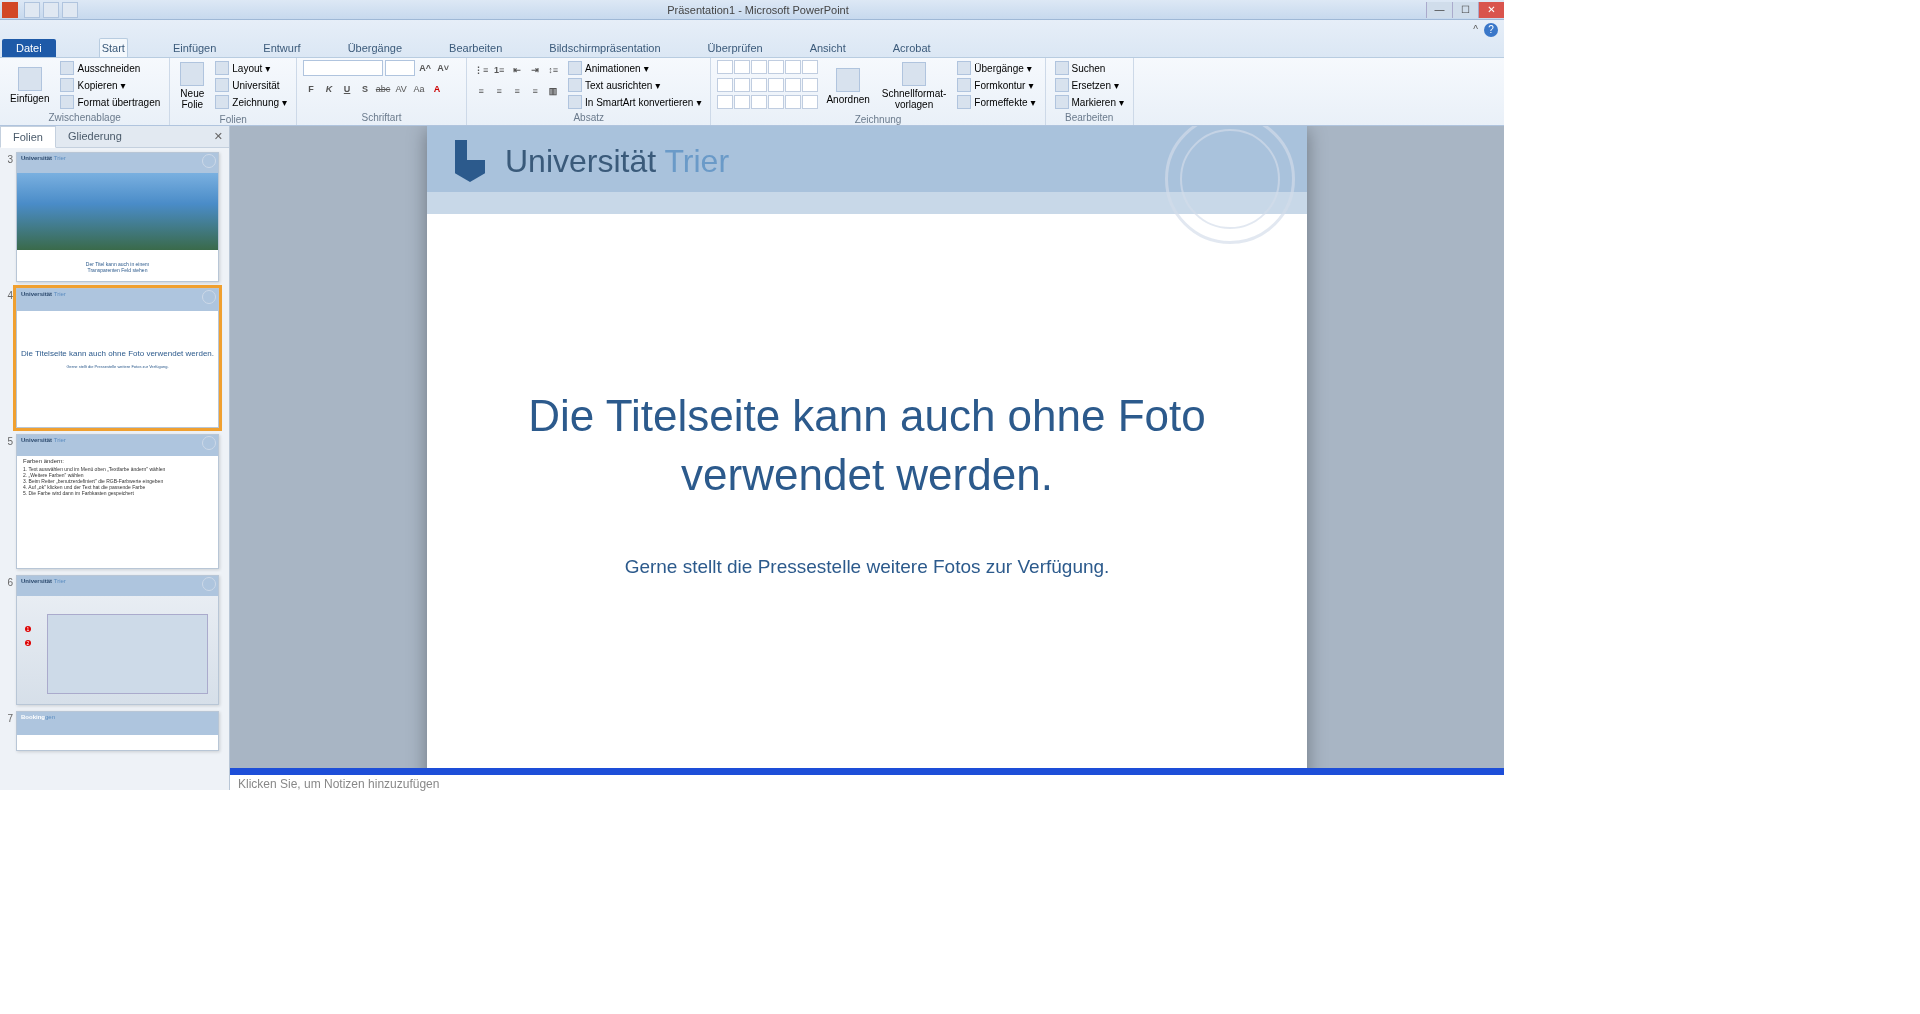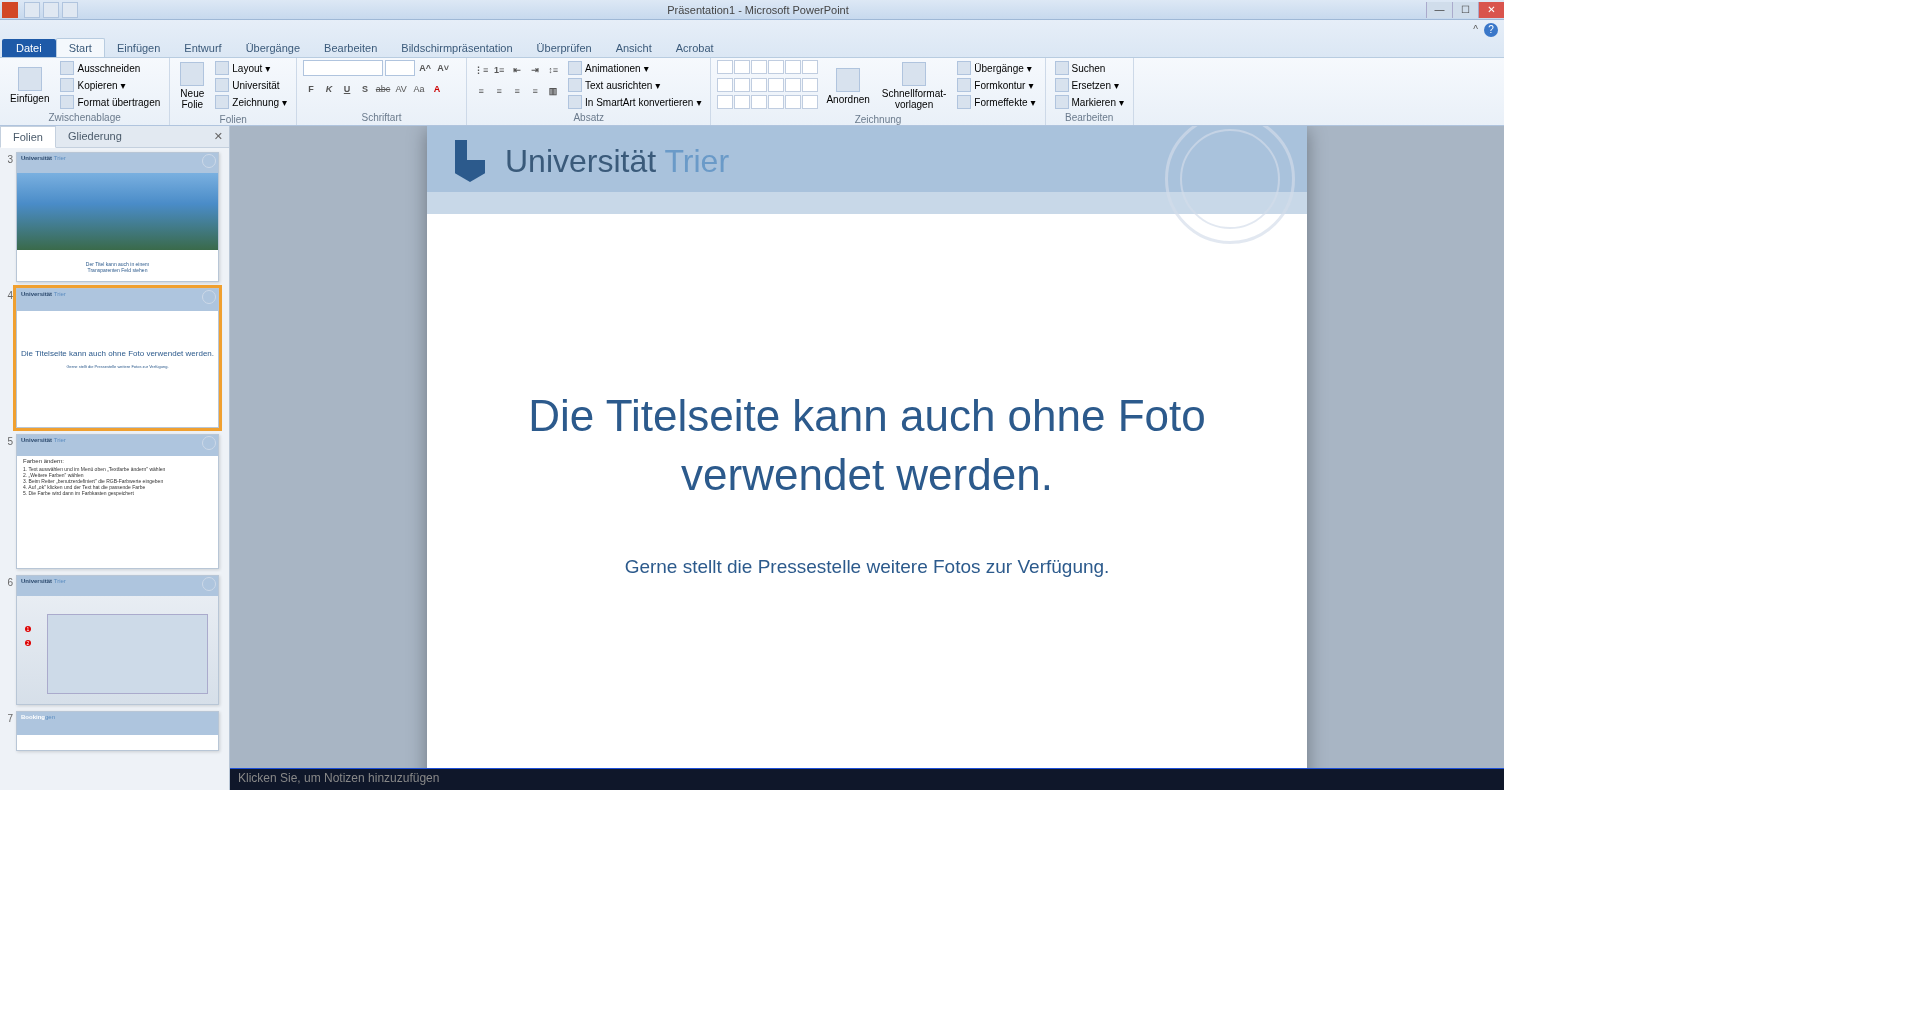--- a/index.html
+++ b/index.html
@@ -10,21 +10,21 @@
 .app-icon { width: 16px; height: 16px; background: #d24726; margin: 0 2px; }
 .qat { display: flex; gap: 3px; margin-left: 4px; }
 .qat-btn { width: 16px; height: 16px; background: #e0e8f2; border: 1px solid #b0c4de; }
 .title-center { width: 100%; text-align: center; margin-left: 12px; }
 .win-controls { position: absolute; right: 0; display: flex; }
 .win-btn { width: 26px; height: 16px; display: flex; align-items: center; justify-content: center; font-size: 10px; background: #d0ddeb; border-left: 1px solid #aac; }
 .win-btn.close { background: #d9544d; color: #fff; }
 
 .tabbar { height: 38px; background: linear-gradient(#e6eef8,#dbe7f4); border-bottom: 1px solid #b8cce0; display: flex; align-items: flex-end; font-size: 11px; position: relative; }
 .file-tab { background: #1e5aa8; color: #fff; padding: 3px 14px; border-radius: 2px 2px 0 0; margin-left: 2px; cursor: pointer; }
-.tab { padding: 3px 12px; color: #3b5a7a; cursor: pointer; }
+.tab { padding: 3px 2px; color: #3b5a7a; cursor: pointer; margin-left: 43px; }
 .tab.active { background: #f4f8fc; border: 1px solid #b8cce0; border-bottom: none; border-radius: 2px 2px 0 0; }
 .help-icon { position: absolute; right: 6px; top: 3px; width: 14px; height: 14px; background: #3a77c9; border-radius: 50%; color: #fff; font-size: 10px; text-align: center; line-height: 14px; }
 .minimize-ribbon { position: absolute; right: 26px; top: 4px; font-size: 10px; color: #555; }
 
 .ribbon { height: 68px; background: linear-gradient(#f6f9fd,#e9f0f8); border-bottom: 1px solid #b0c4de; display: flex; font-size: 10px; }
 .rgroup { border-right: 1px solid #cdd9e8; padding: 2px 6px; display: flex; flex-direction: column; justify-content: space-between; }
 .rgroup-label { text-align: center; color: #6a7a8c; font-size: 10px; margin-top: auto; padding-top: 2px; }
 .rgroup-body { display: flex; gap: 4px; flex: 1; }
 .big-btn { display: flex; flex-direction: column; align-items: center; justify-content: center; padding: 2px 4px; cursor: pointer; }
 .big-btn .ico { width: 24px; height: 24px; background: #d8e2ee; border: 1px solid #b0c4de; margin-bottom: 2px; }
@@ -69,21 +69,21 @@
 .logo-mark { width: 30px; height: 42px; position: relative; }
 .logo-mark::before { content: ''; position: absolute; left: 0; top: 0; width: 12px; height: 28px; background: #2c5a8c; }
 .logo-mark::after { content: ''; position: absolute; left: 0; top: 20px; width: 30px; height: 22px; background: #2c5a8c; clip-path: polygon(0 0, 100% 0, 100% 60%, 50% 100%, 0 60%); }
 .logo-text { font-size: 32px; color: #3a5a7a; }
 .logo-text .tr { color: #6a9ac8; }
 .seal { position: absolute; right: 12px; top: -12px; width: 130px; height: 130px; border: 3px solid #d4ddea; border-radius: 50%; opacity: .65; }
 .seal::before { content: ''; position: absolute; inset: 12px; border: 2px solid #d4ddea; border-radius: 50%; }
 .slide-title { position: absolute; top: 260px; left: 60px; right: 60px; text-align: center; font-size: 44px; color: #2c5a8c; font-weight: 400; line-height: 1.35; }
 .slide-sub { position: absolute; top: 430px; left: 60px; right: 60px; text-align: center; font-size: 19px; color: #2c5a8c; }
 
-.notes-bar { height: 22px; background: #0f172a; border-top: 1px solid #1d4ed8; padding: 2px 8px; font-size: 12px; color: #888; }
+.notes-bar { height: 22px; background: #ffffff; border-top: 7px solid #1d4ed8; padding: 2px 8px; font-size: 12px; color: #888; }
 </style>
 </head>
 <body>
 
 <div class="titlebar">
   <div class="titlebar-left">
     <div class="app-icon"></div>
     <div class="qat">
       <div class="qat-btn"></div>
       <div class="qat-btn"></div>

